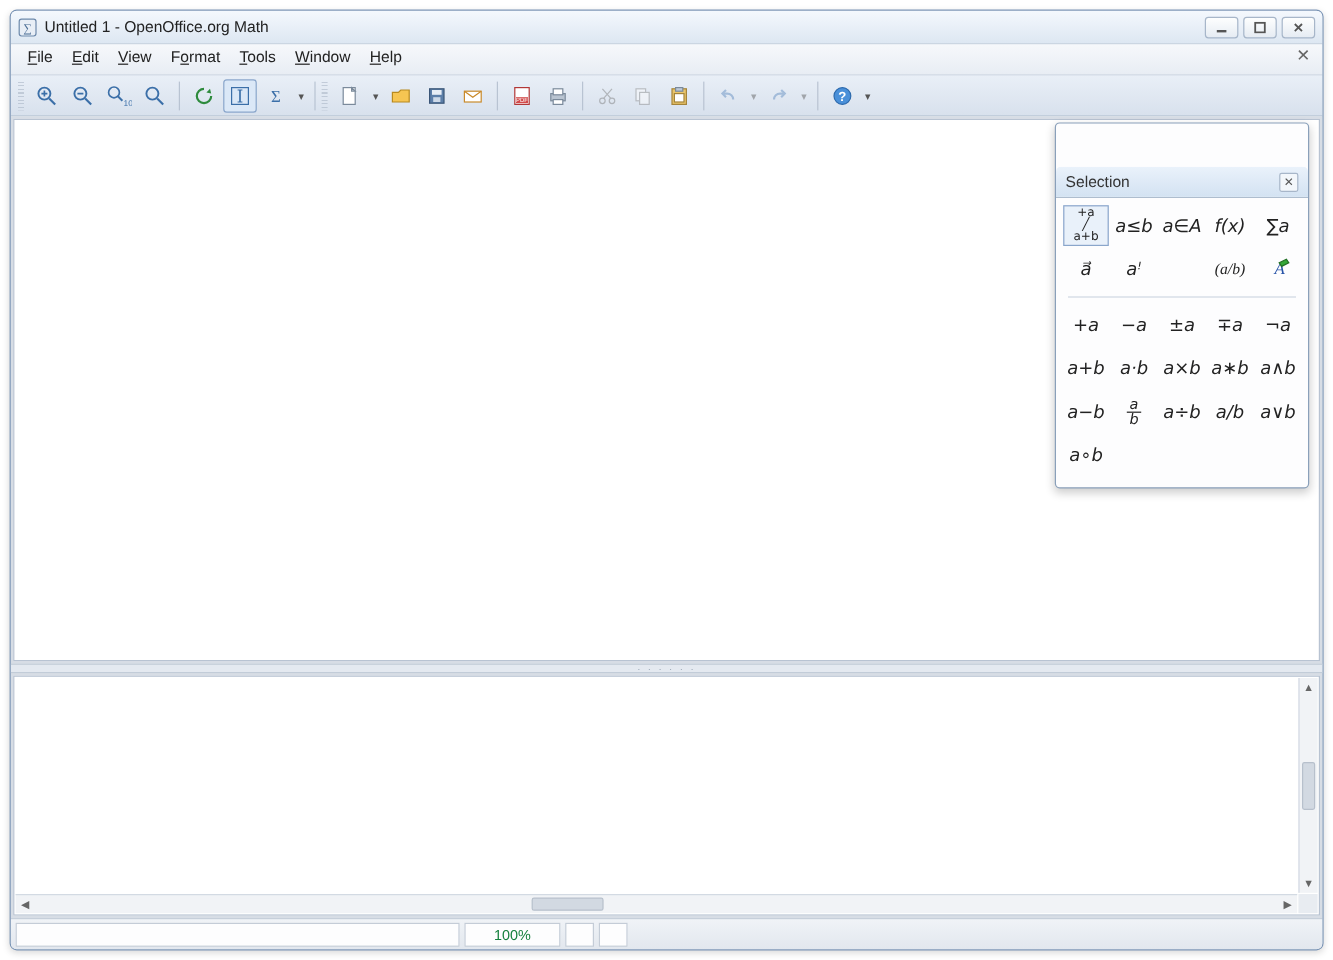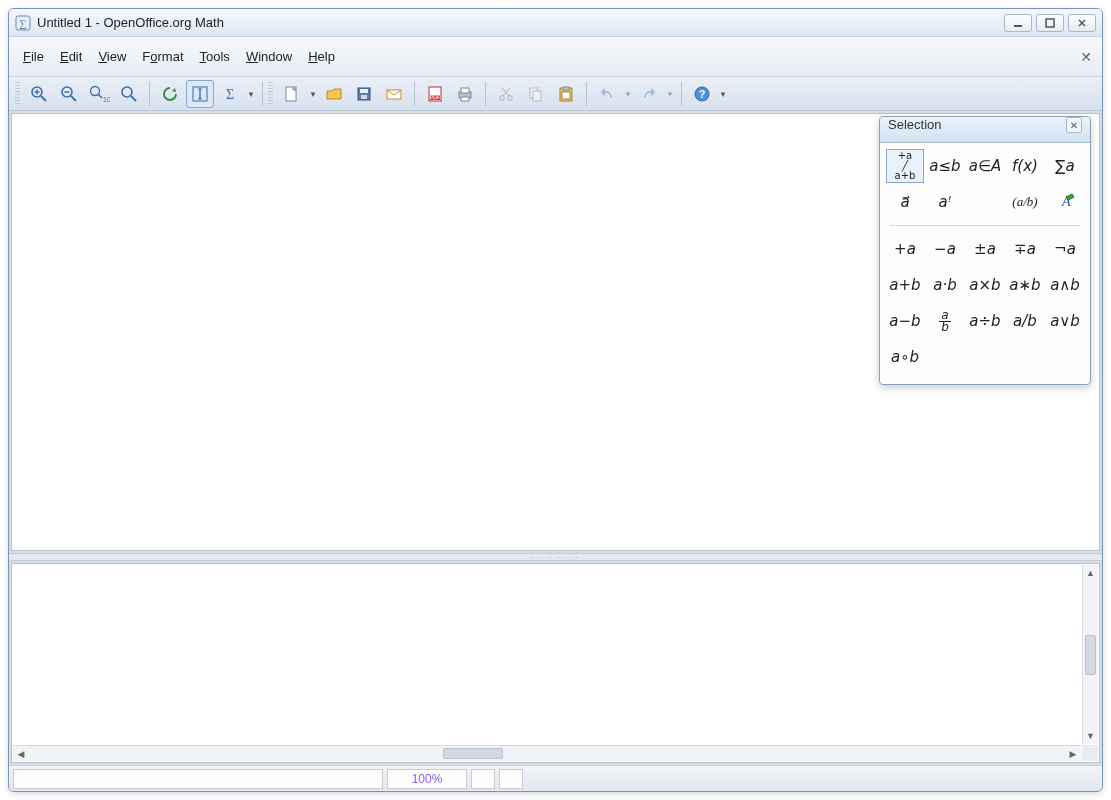--- a/index.html
+++ b/index.html
@@ -44,24 +44,24 @@
     margin-left: 4px;
     border: 1px solid #a7b6c9;
     border-radius: 3px;
     background: linear-gradient(#fdfefe,#e6ecf3);
     display:inline-flex; align-items:center; justify-content:center;
     color:#555;
     font-size:11px;
     cursor:pointer;
   }
   .menubar {
-    height: 40px;
+    height: 26px;
     background: linear-gradient(#f6f8fb,#e8edf4);
     display: flex;
-    align-items: center;
+    align-items: flex-start;
     padding: 0 6px;
     border-bottom: 1px solid #c9d3df;
   }
   .menu-item {
     padding: 3px 8px;
     font-size: 13px;
     color: #222;
     cursor: pointer;
   }
   .menu-item .ul { text-decoration: underline; }
@@ -142,44 +142,44 @@
   .corner{position:absolute;right:1px;bottom:1px;width:16px;height:16px;background:#e8ecf1;}
   .statusbar {
     height: 26px;
     background: linear-gradient(#f0f3f7,#e2e7ee);
     border-top:1px solid #c6cfda;
     display:flex; align-items:center; padding:0 4px;
   }
   .status-cell {
     height:20px; border:1px solid #c4ccd7; background:#fdfdfe;
     display:inline-flex;align-items:center;justify-content:center;
-    font-size:12px; color:#8b5cf6;
+    font-size:12px; color:#15803d;
   }
   .status-big { width:370px; margin-right:4px;}
   .status-zoom { width:80px; margin-right:4px;}
   .status-small { width:24px; margin-right:4px;}
 
   
   .sel-panel {
     position:absolute;
     right: 8px; top: 2px;
     width: 212px;
     background:#fdfdfe;
     border:1px solid #8aa0ba;
     box-shadow: 0 3px 8px rgba(0,0,0,.2);
     border-radius:4px;
   }
   .sel-title {
     height:26px;
     background:linear-gradient(#eaf2fb,#d3e2f2);
     border-bottom:1px solid #aebdce;
-    display:flex;
+    display:flex;align-items:center;
     padding: 0 8px;
     font-size:13px; color:#333;
-    border-top-left-radius:4px;border-top-right-radius:4px;
+    border-top-left-radius:4px;border-top-right-radius:4px;margin-top:36px;
   }
   .sel-title .spacer{flex:1;}
   .sel-close{ width:16px;height:16px;border:1px solid #a7b6c9;border-radius:2px;
     display:inline-flex;align-items:center;justify-content:center;font-size:10px;color:#555;cursor:pointer;background:#f3f7fb;}
   .sel-body { padding: 6px 6px 10px 6px; }
   .sel-grid { display:grid; grid-template-columns: repeat(5, 38px); gap:2px; justify-content:center;}
   .sel-cell {
     height:34px;
     display:flex;align-items:center;justify-content:center;
     font-family: "Segoe UI", "DejaVu Sans", sans-serif;

